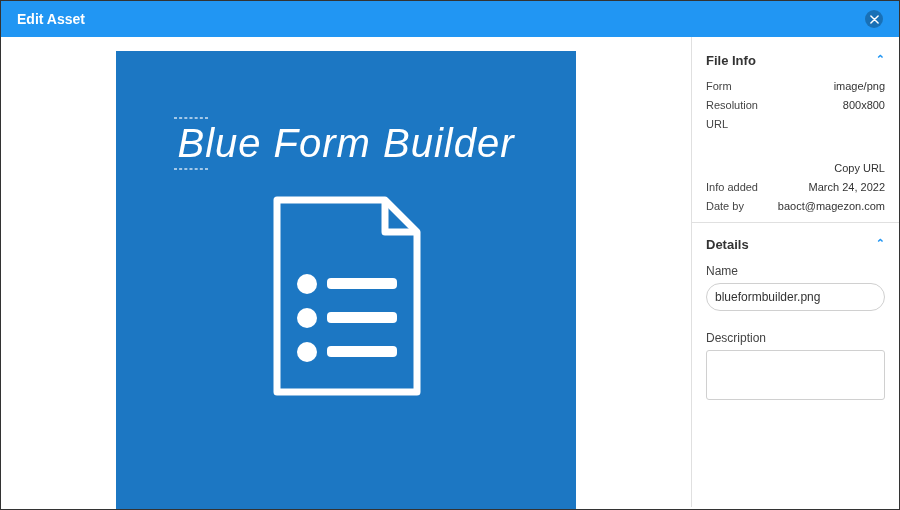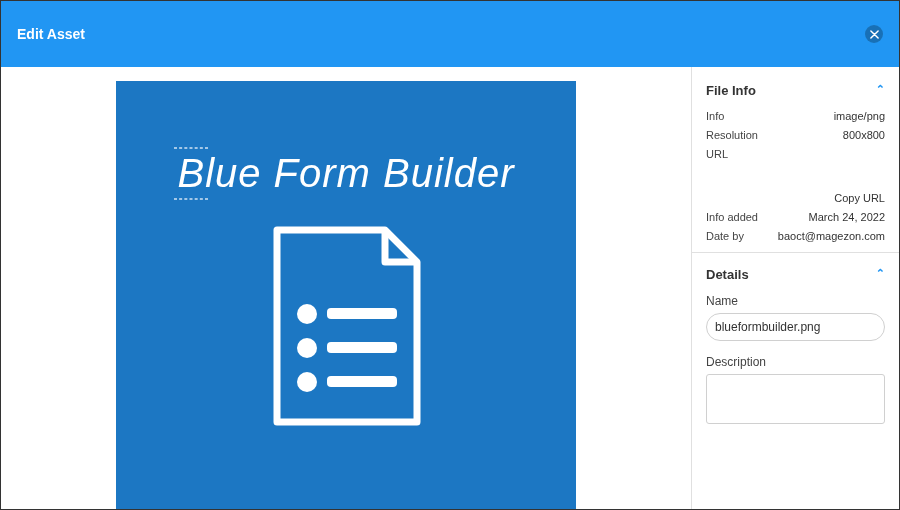--- a/index.html
+++ b/index.html
@@ -10,21 +10,21 @@
       overflow: hidden;
       background: #fff;
       border: 1px solid #333;
     }
     .header {
       background: #2196f3;
       color: #fff;
       display: flex;
       align-items: center;
       justify-content: space-between;
-      padding: 24px 16px;
+      padding: 9px 16px;
       font-size: 14px;
       font-weight: 600;
     }
     .close-btn {
       width: 18px;
       height: 18px;
       border-radius: 50%;
       background: rgba(0,0,0,0.25);
       display: flex;
       align-items: center;
@@ -122,21 +122,21 @@
       margin-bottom: 5px;
       display: block;
     }
     .text-input {
       width: 100%;
       border: 1px solid #d0d0d0;
       border-radius: 14px;
       padding: 6px 8px;
       font-size: 12px;
       color: #333;
-      margin-bottom: 14px;
+      margin-bottom: 20px;
       font-family: inherit;
     }
     .desc-input {
       width: 100%;
       height: 50px;
       border: 1px solid #d0d0d0;
       border-radius: 3px;
       padding: 6px 8px;
       font-size: 12px;
       resize: none;
@@ -174,21 +174,21 @@
   </div>
 
   <div class="sidebar">
 
     <div class="section-head">
       <span>File Info</span>
       <span class="chev">⌃</span>
     </div>
 
     <div class="info-row">
-      <span>Info</span>
+      <span>Form</span>
       <span class="val">image/png</span>
     </div>
     <div class="info-row">
       <span>Resolution</span>
       <span class="val">800x800</span>
     </div>
     <div class="info-row">
       <span>URL</span>
       <span class="val copy-link">Copy URL</span>
     </div>

